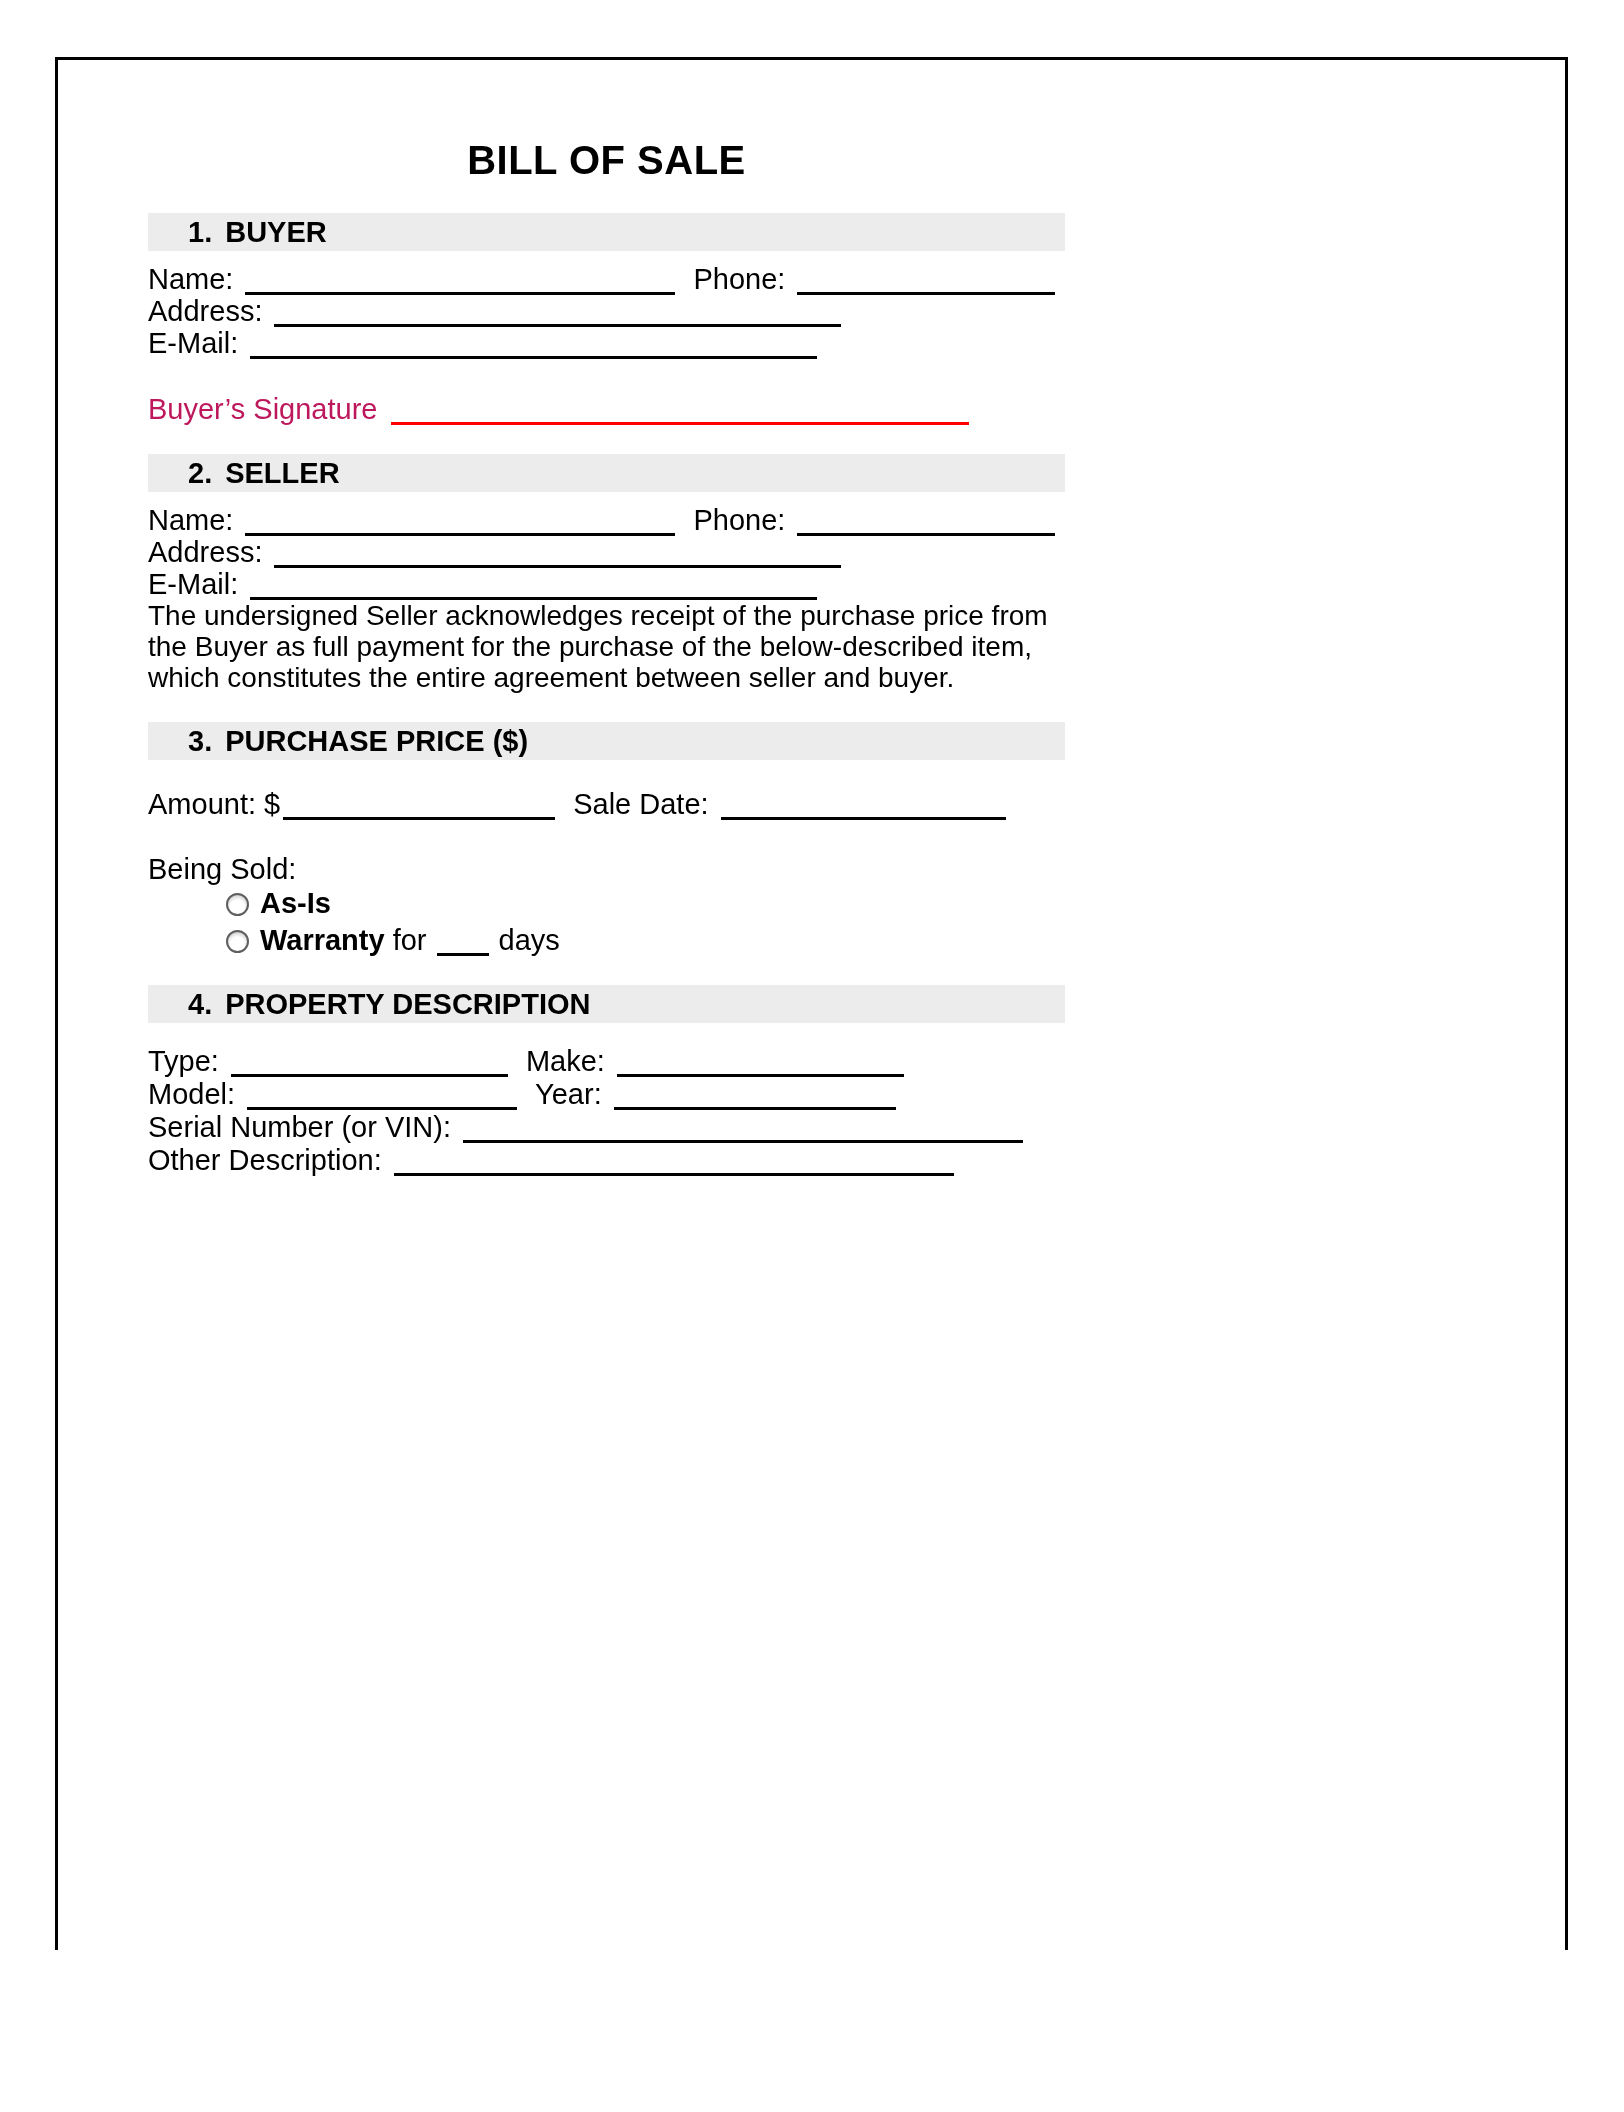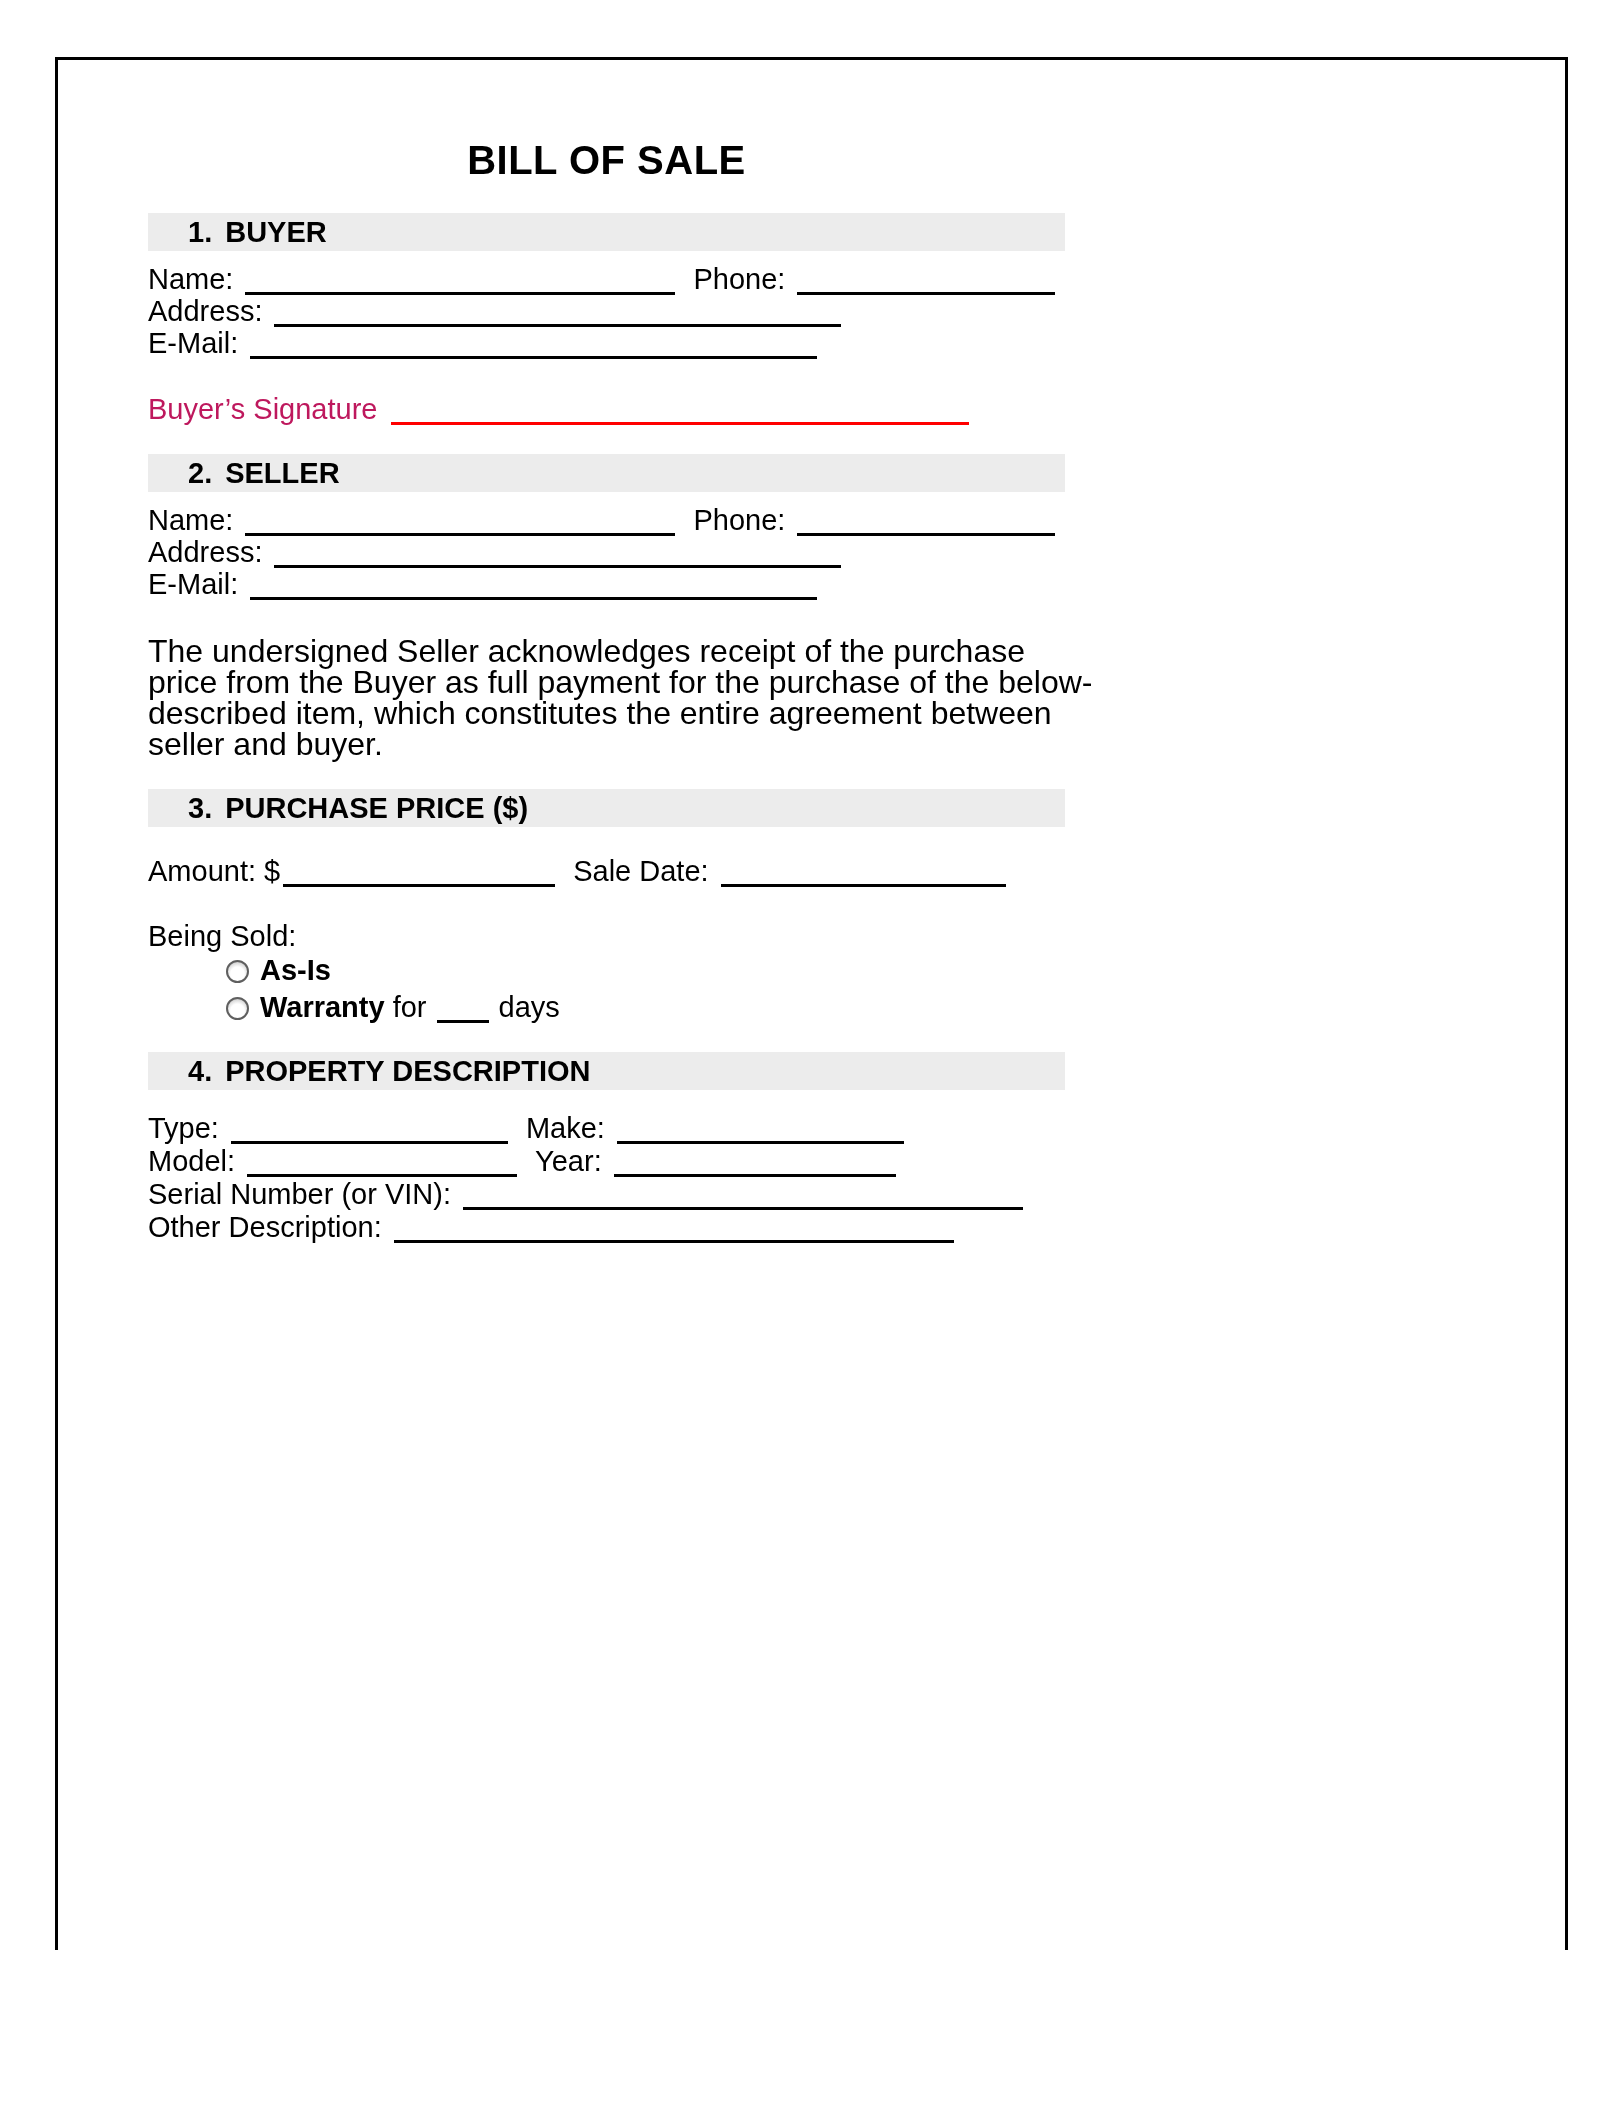--- a/index.html
+++ b/index.html
@@ -73,23 +73,22 @@
     margin-top: 34px;
     line-height: 32px;
     font-size: 29px;
     color: #be185d;
     white-space: nowrap;
   }
   .sig-row.seller-sig { margin-top: 35px; }
   .sig-row .blank { border-bottom-color: #ff0000; margin-left: 14px; }
 
   .paragraph {
-    margin-top: 36px;
     width: 945px;
-    font-size: 32px;
+    font-size: 28px;
     line-height: 31px;
   }
 
   .amount-row { margin-top: 28px; }
 
   .being-sold { margin-top: 33px; font-size: 29px; }
   .being-sold .bs-label { line-height: 32px; }
   .option {
     line-height: 37px;
     padding-left: 78px;

